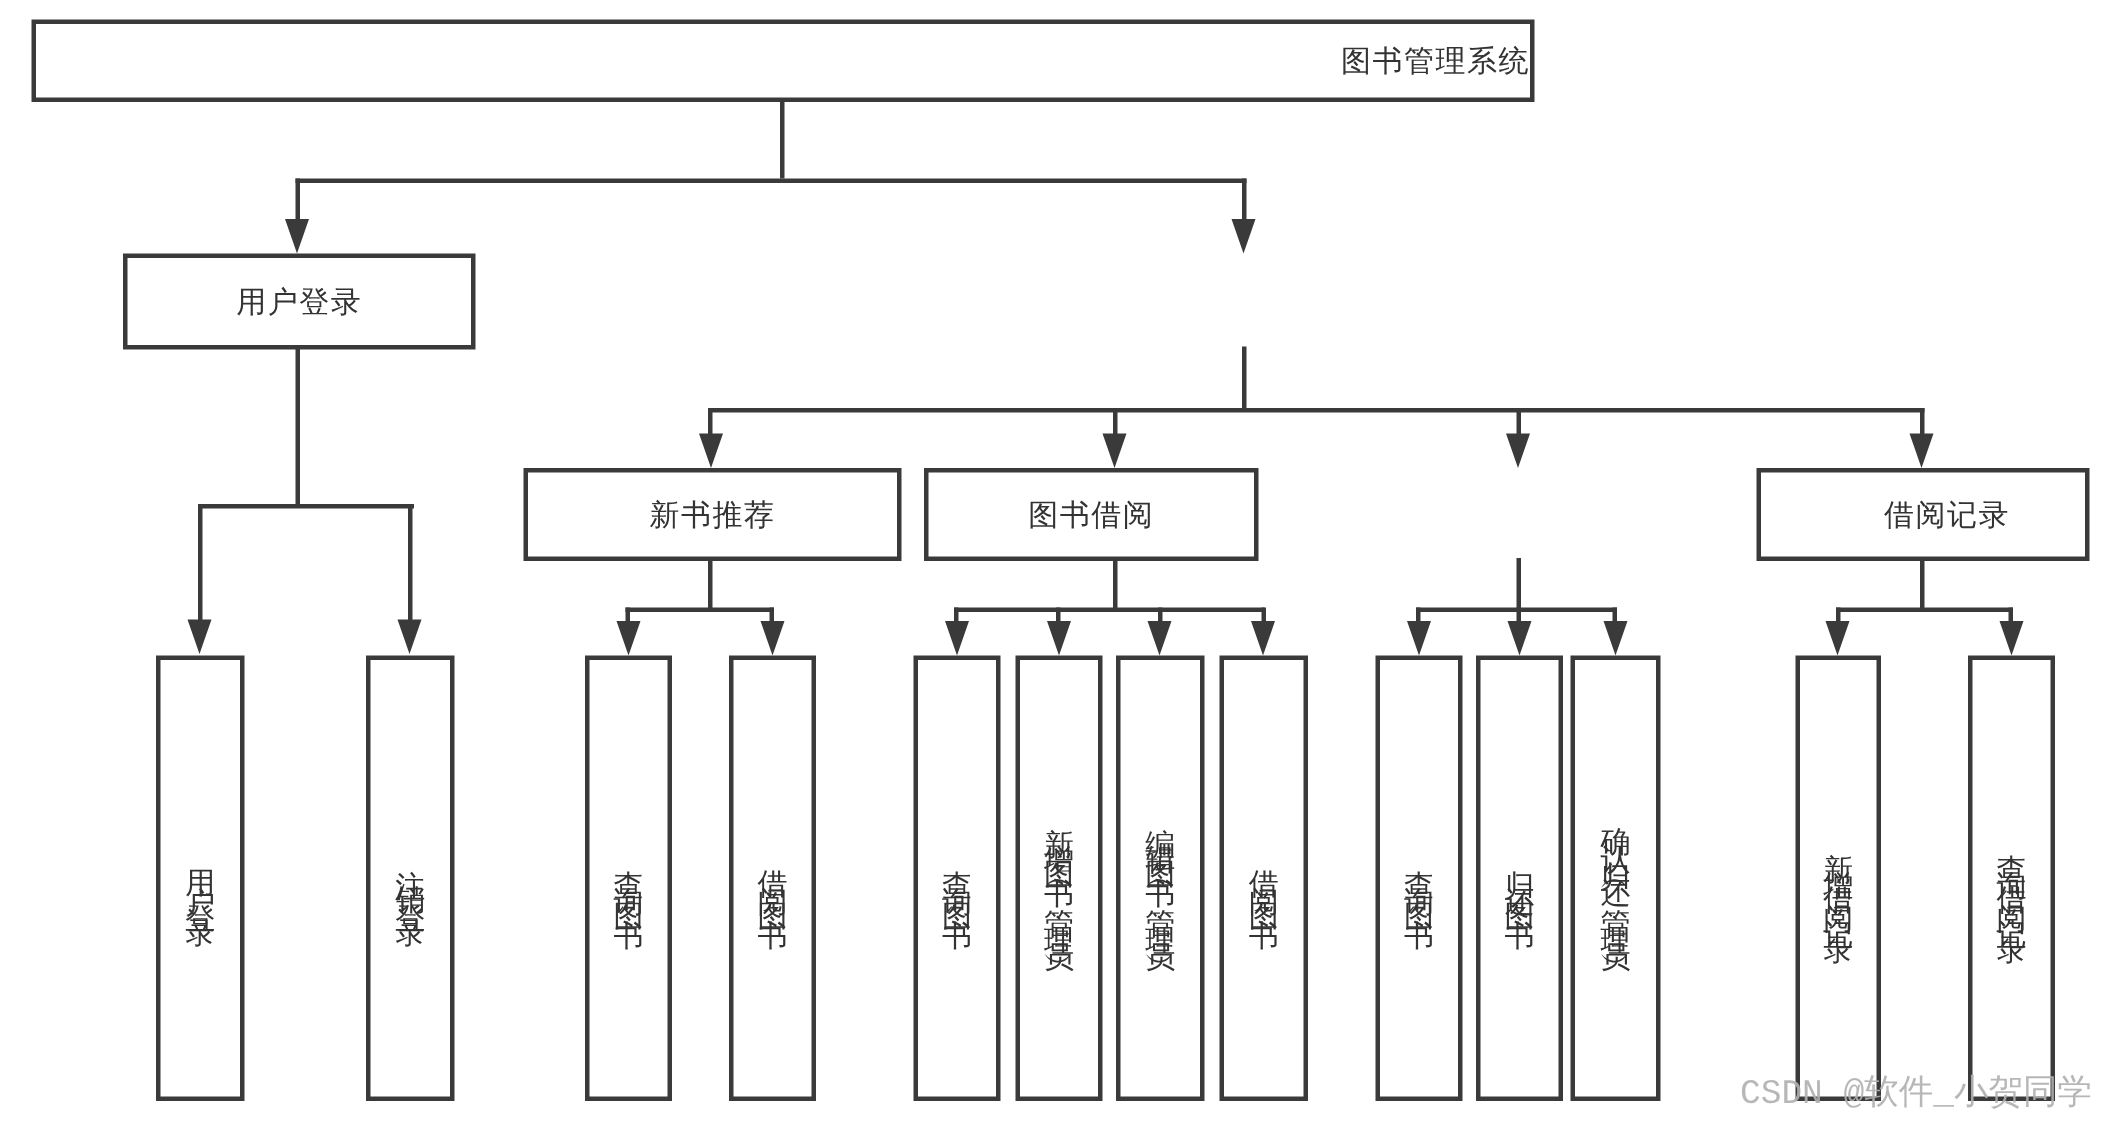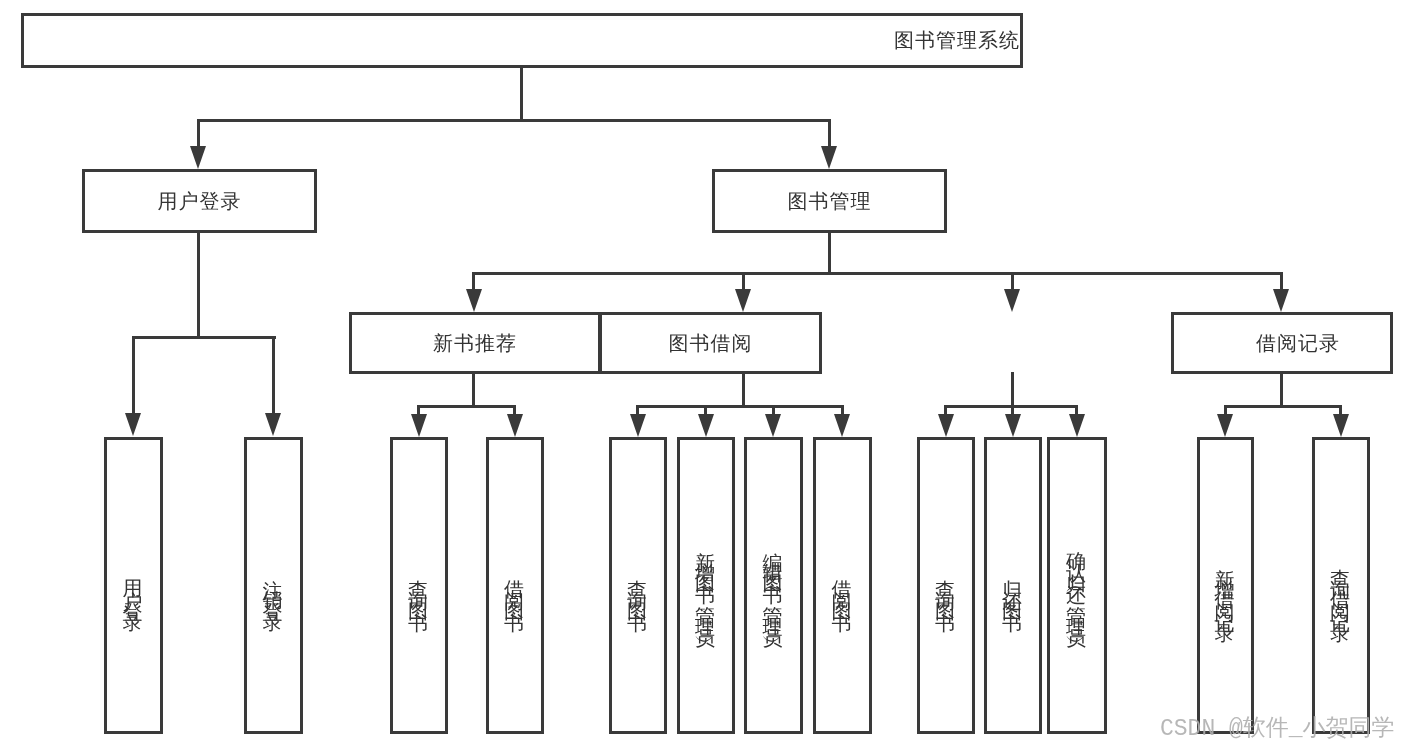--- a/index.html
+++ b/index.html
@@ -66,29 +66,26 @@
 <div id="stage">
 
   <div class="node" style="left:21px;top:13px;width:1002px;height:55px;justify-content:flex-end;">
     <span class="lbl">图书管理系统</span>
   </div>
 
   <div class="node" style="left:82px;top:169px;width:235px;height:64px;">
     <span class="lbl">用户登录</span>
   </div>
 
-  <div class="node" style="left:712px;top:169px;width:235px;height:64px;">
-    <span class="lbl">图书管理</span>
-  </div>
 
   <div class="node" style="left:349px;top:312px;width:252px;height:62px;">
     <span class="lbl">新书推荐</span>
   </div>
 
-  <div class="node" style="left:599px;top:312px;width:223px;height:62px;">
+  <div class="node" style="left:616px;top:312px;width:223px;height:62px;">
     <span class="lbl">图书借阅</span>
   </div>
 
 
   <div class="node" style="left:1171px;top:312px;width:222px;height:62px;padding-left:32px;">
     <span class="lbl">借阅记录</span>
   </div>
 
   <div class="node vnode" style="left:104px;top:437px;width:59px;height:297px;">
     <span class="lbl">用户登录</span>

